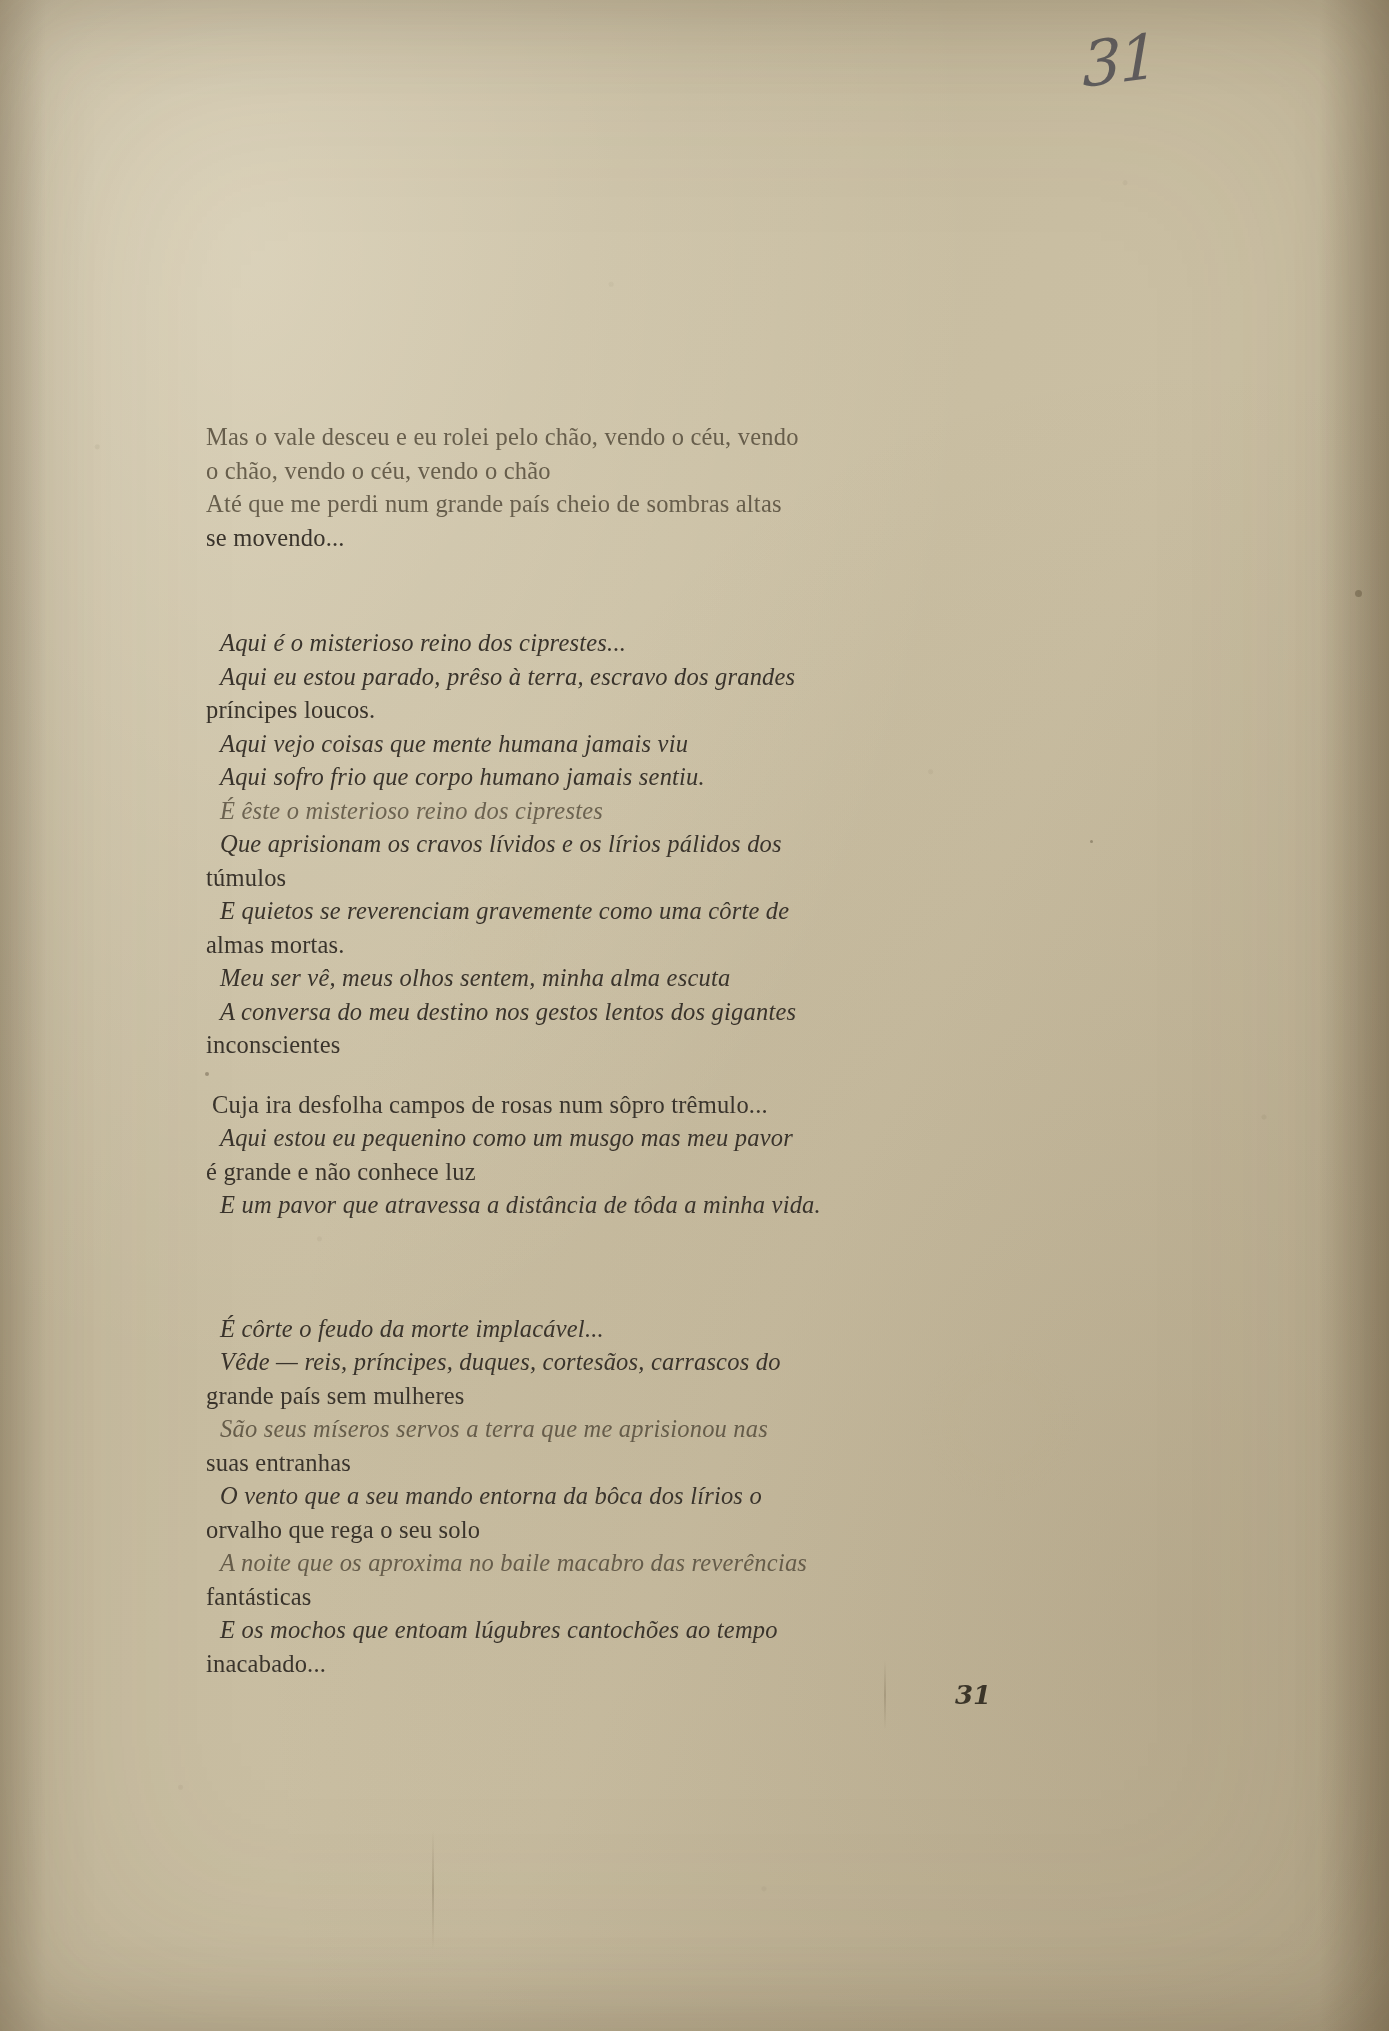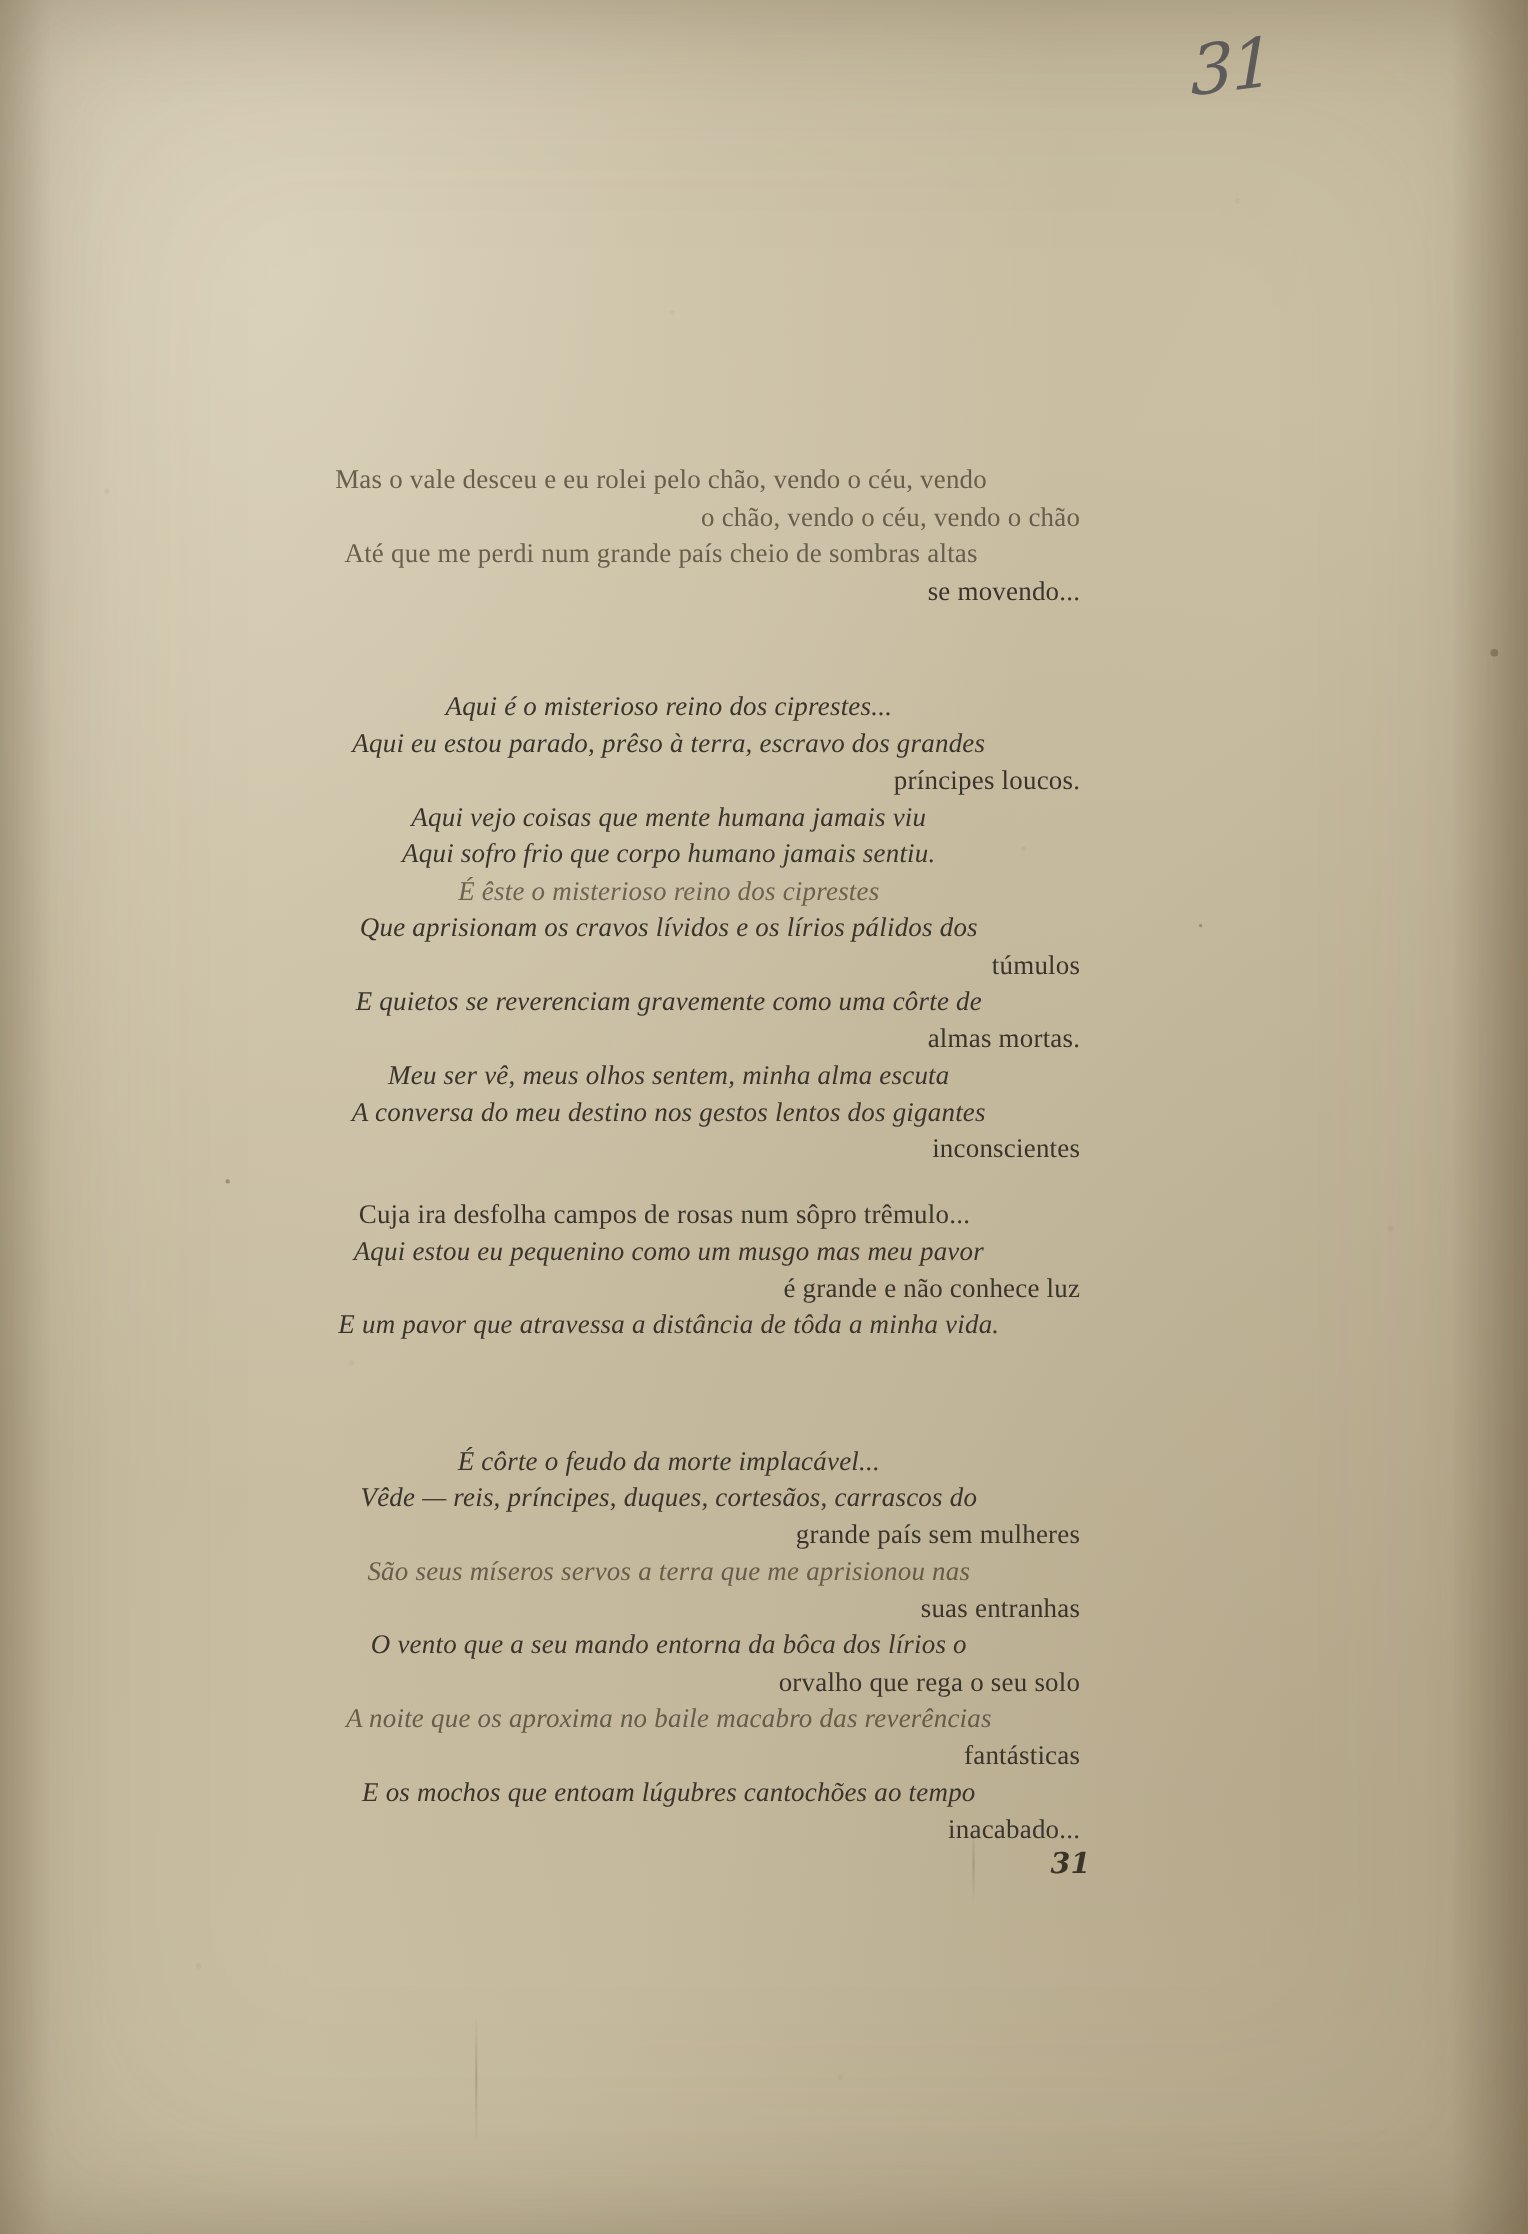--- a/index.html
+++ b/index.html
@@ -94,24 +94,24 @@
     letter-spacing: .2px;
   }
   .stanza {
     margin-bottom: 0;
   }
   .gap-lg { height: 72px; }
   .gap-xl { height: 90px; }
 
   .line {
     white-space: pre-wrap;
-    text-align: center;
+    text-align: left;
   }
   .line.run {                 
-    text-align: right;
+    text-align: left;
     padding-right: 14px;
   }
   .line.indent1 { padding-left: 14px; font-style: italic; }
   .line.indent2 { padding-left: 6px; margin-top: 26px; }
 
   
   .faded  { color: #59503f; opacity: .88; }
   .faded2 { color: #544b3b; opacity: .80; }
 
   

